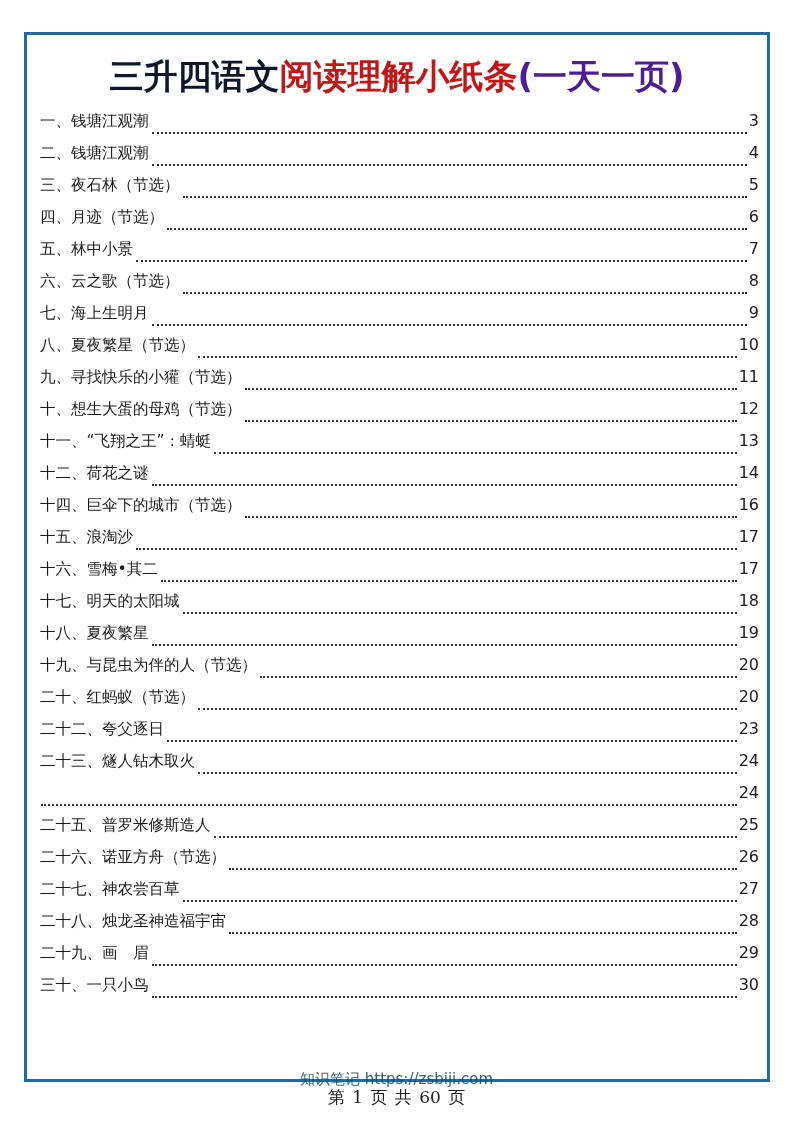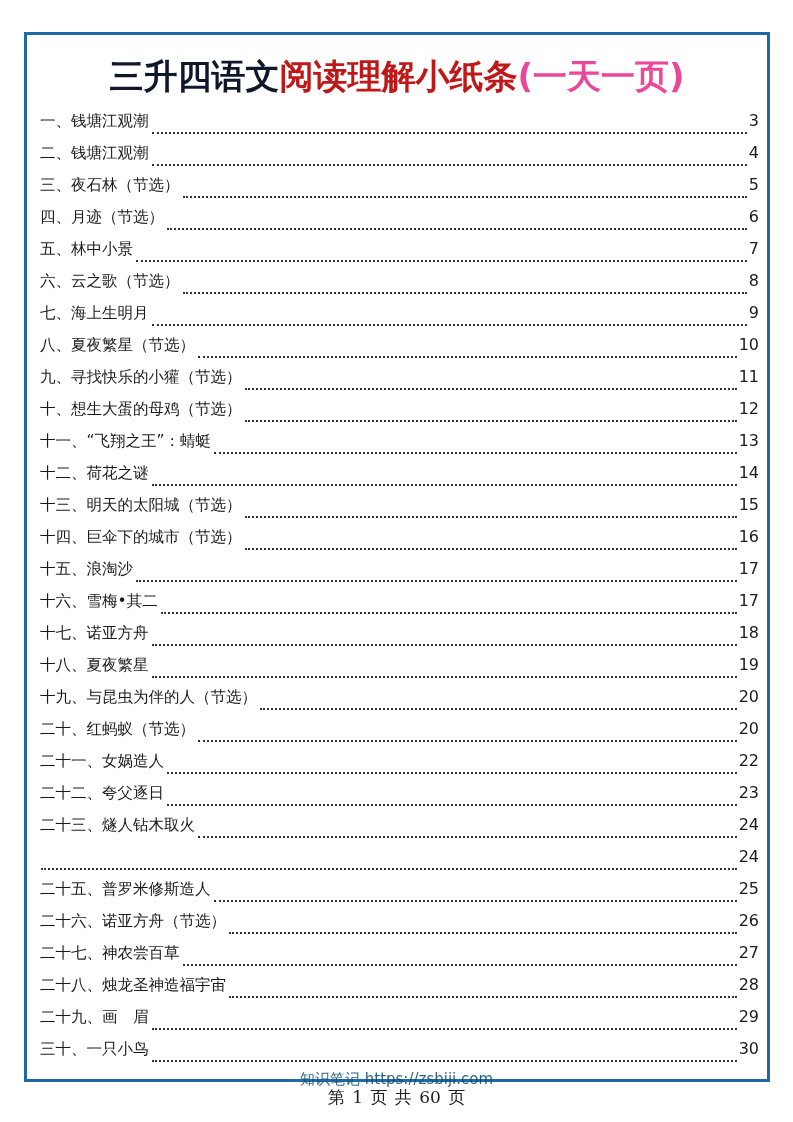--- a/index.html
+++ b/index.html
@@ -4,21 +4,21 @@
 <style>
   html, body { margin:0; padding:0; background:#ffffff; }
   body { width:793px; height:1122px; position:relative; overflow:hidden;
          font-family:"DejaVu Sans", "Liberation Sans", sans-serif; color:#1a1a1a; }
   .frame { position:absolute; left:24px; top:32px; width:740px; height:1044px;
            border:3px solid #1f6aa5; box-sizing:content-box; }
   .title { position:absolute; left:0; right:0; top:18px; text-align:center;
            font-size:34px; font-weight:bold; letter-spacing:0px; line-height:46px; white-space:nowrap; }
   .t-black { color:#0f172a; }
   .t-red { color:#c01818;text-align:center; }
-  .t-blue { color:#ec4899; }
+  .t-blue { color:#4c1d95; }
   .toc { position:absolute; left:13px; top:76px; width:719px; }
   .row { position:relative; height:32px; display:flex; align-items:flex-start; font-size:15.5px; }
   .row .label { white-space:pre; flex:0 0 auto; padding-right:2px; }
   .row .dots { flex:1 1 auto; height:1px; margin:0 1px; align-self:center; margin-top:10px;
                border-bottom:2px dotted #333; }
   .row .page { flex:0 0 auto; font-family:"DejaVu Sans", sans-serif; font-size:16px; padding-left:1px; }
   .watermark { position:absolute; left:0; right:0; top:1070px; text-align:center;
                font-size:15px; color:#0c4a6e; opacity:0.85; }
   .footer { position:absolute; left:0; right:0; top:1086px; text-align:center;
             font-family:"DejaVu Serif", "Liberation Serif", serif; font-size:17px; color:#222; word-spacing:2px; }
@@ -86,63 +86,53 @@
         <span class="label">十一、“飞翔之王”：蜻蜓</span>
         <span class="dots"></span>
         <span class="page">13</span>
       </div>
       <div class="row">
         <span class="label">十二、荷花之谜</span>
         <span class="dots"></span>
         <span class="page">14</span>
       </div>
       <div class="row">
-        <span class="label">十三、明天的太阳城（节选）</span>
-        <span class="dots"></span>
-        <span class="page">15</span>
-      </div>
-      <div class="row">
         <span class="label">十四、巨伞下的城市（节选）</span>
         <span class="dots"></span>
         <span class="page">16</span>
       </div>
       <div class="row">
         <span class="label">十五、浪淘沙</span>
         <span class="dots"></span>
         <span class="page">17</span>
       </div>
       <div class="row">
         <span class="label">十六、雪梅•其二</span>
         <span class="dots"></span>
         <span class="page">17</span>
       </div>
       <div class="row">
-        <span class="label">十七、诺亚方舟</span>
+        <span class="label">十七、明天的太阳城</span>
         <span class="dots"></span>
         <span class="page">18</span>
       </div>
       <div class="row">
         <span class="label">十八、夏夜繁星</span>
         <span class="dots"></span>
         <span class="page">19</span>
       </div>
       <div class="row">
         <span class="label">十九、与昆虫为伴的人（节选）</span>
         <span class="dots"></span>
         <span class="page">20</span>
       </div>
       <div class="row">
         <span class="label">二十、红蚂蚁（节选）</span>
         <span class="dots"></span>
         <span class="page">20</span>
-      </div>
-      <div class="row">
-        <span class="label">二十一、女娲造人</span>
-        <span class="dots"></span>
-        <span class="page">22</span>
       </div>
       <div class="row">
         <span class="label">二十二、夸父逐日</span>
         <span class="dots"></span>
         <span class="page">23</span>
       </div>
       <div class="row">
         <span class="label">二十三、燧人钻木取火</span>
         <span class="dots"></span>
         <span class="page">24</span>

